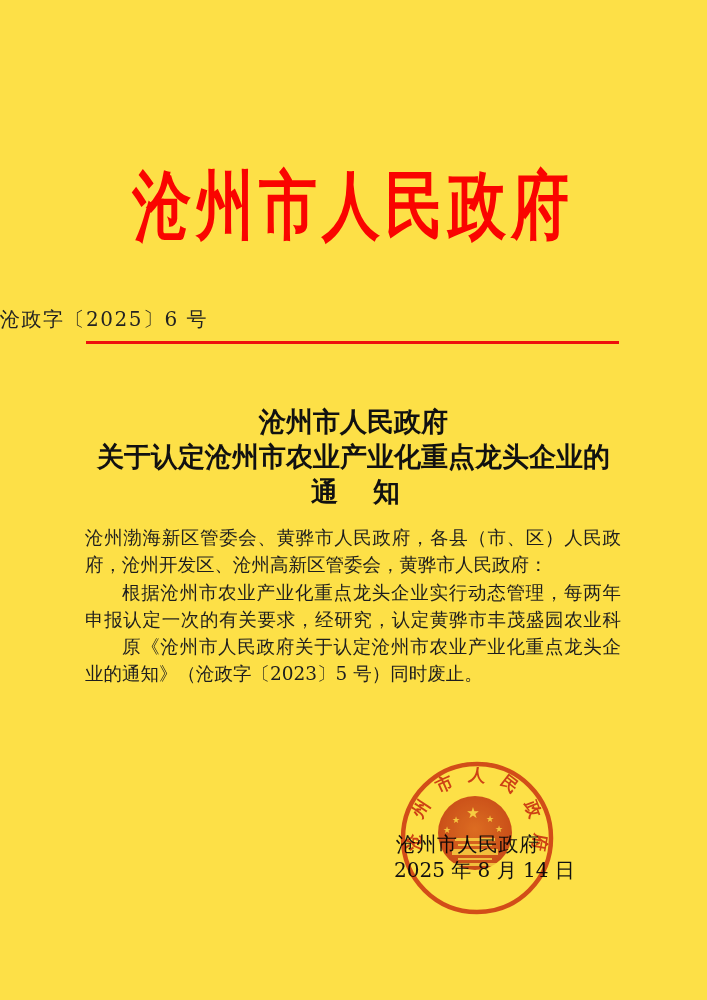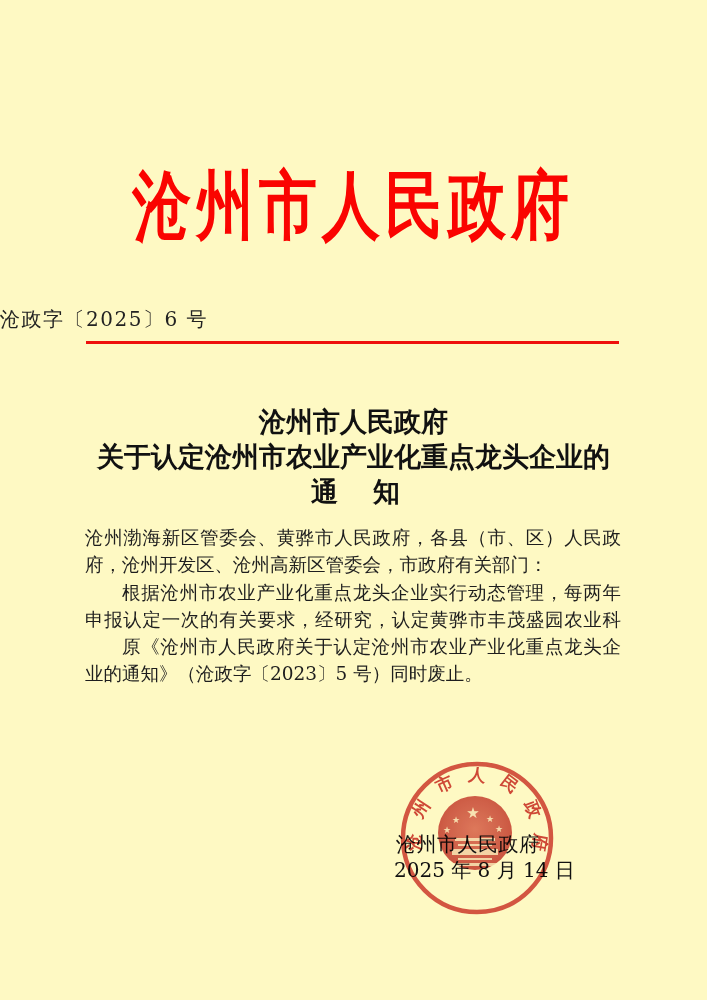--- a/index.html
+++ b/index.html
@@ -1,20 +1,20 @@
 <!DOCTYPE html>
 <html><head>
 <meta charset="utf-8">
 <style>
   html, body { margin: 0; padding: 0; background: #ffffff; }
   .page {
     position: relative;
     width: 707px;
     height: 1000px;
-    background: #fef9c3;
+    background: #fde047;
     overflow: hidden;
     font-family: "DejaVu Serif", "Liberation Serif", serif;
     color: #1e1e1e;
   }
 
   
   .masthead {
     position: absolute;
     top: 168px;
     left: 0;
@@ -123,21 +123,21 @@
   <div class="red-divider"></div>
 
   <div class="title-block">
     <div>沧州市人民政府</div>
     <div>关于认定沧州市农业产业化重点龙头企业的</div>
     <div class="title-type">通　知</div>
   </div>
 
   <div class="body-block">
     <div class="bline">沧州渤海新区管委会、黄骅市人民政府，各县（市、区）人民政</div>
-    <div class="bline endline">府，沧州开发区、沧州高新区管委会，市政府有关部门：</div>
+    <div class="bline endline">府，沧州开发区、沧州高新区管委会，黄骅市人民政府：</div>
     <div class="bline indent">根据沧州市农业产业化重点龙头企业实行动态管理，每两年</div>
     <div class="bline">申报认定一次的有关要求，经研究，认定黄骅市丰茂盛园农业科</div>
     <div class="bline indent">原《沧州市人民政府关于认定沧州市农业产业化重点龙头企</div>
     <div class="bline endline">业的通知》（沧政字〔2023〕5 号）同时废止。</div>
   </div>
 
   <div class="sig-name">沧州市人民政府</div>
 
   <div class="sig-date">2025 年 8 月 14 日</div>
 

